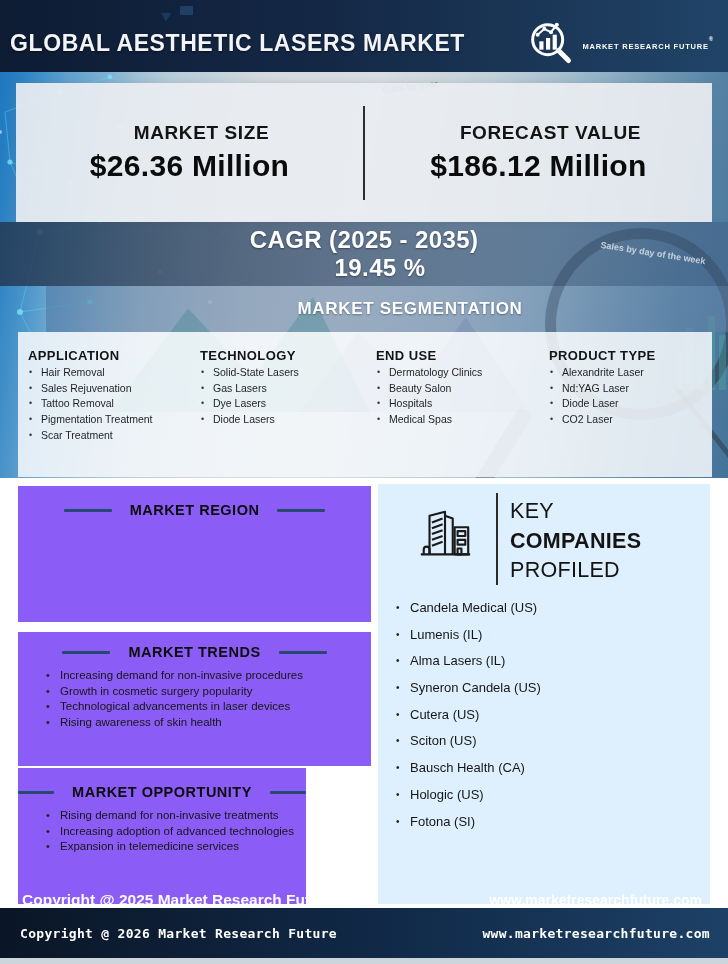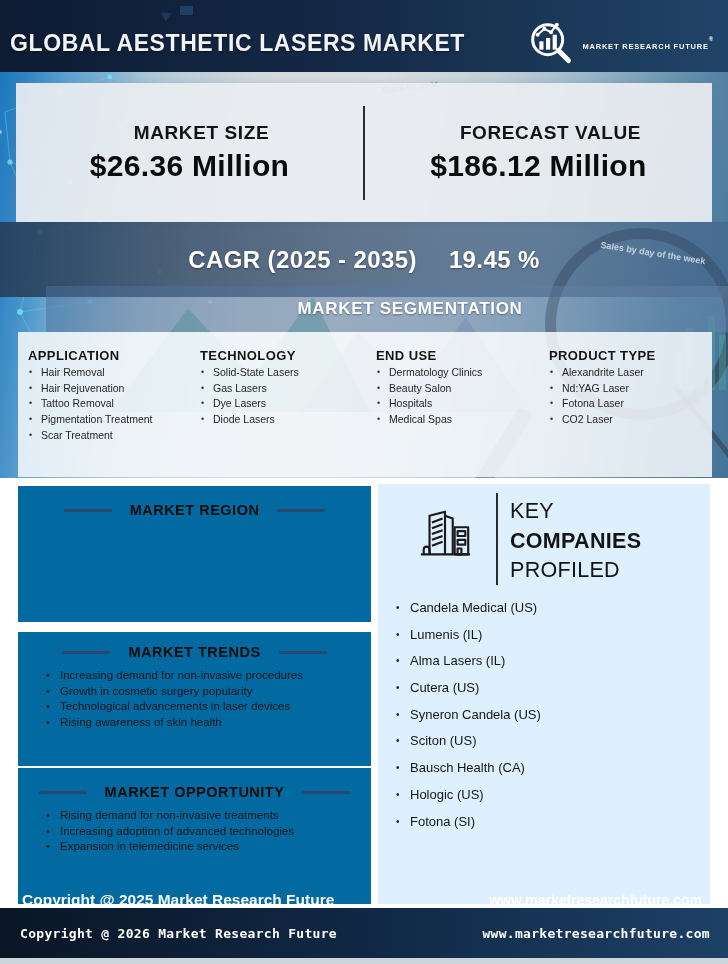--- a/index.html
+++ b/index.html
@@ -36,46 +36,46 @@
   .photo-label-1 { position:absolute; left:382px; top:10px; font-size:9px; color:#74879a; transform:rotate(-7deg); font-weight:bold; opacity:.85; }
   .photo-label-2 { position:absolute; left:600px; top:176px; font-size:9px; color:rgba(235,242,246,.75); transform:rotate(9deg); font-weight:bold; z-index:5; }
 
   .ms-panel { position:absolute; left:16px; top:11px; width:696px; height:139px; background:rgba(234,237,241,.93);
     display:flex; align-items:center; z-index:4; box-shadow:0 0 6px rgba(90,110,130,.25); }
   .ms-half { flex:1; text-align:center; }
   .ms-label { font-size:19px; font-weight:bold; color:#141414; letter-spacing:.6px; margin-bottom:5px;margin-left:24px; }
   .ms-value { font-size:30px; font-weight:bold; color:#0b0b0b; letter-spacing:.3px; }
   .ms-divider { width:2px; height:94px; background:#2d2d2d; }
 
-  .cagr-band { position:absolute; left:0; top:150px; width:728px; height:75px; z-index:4;
+  .cagr-band { position:absolute; left:0; top:150px; width:728px; height:64px; z-index:4;
     background:linear-gradient(90deg,rgba(36,56,82,.84) 0%,rgba(50,78,112,.70) 55%,rgba(66,96,134,.55) 100%);
-    display:flex; align-items:center; justify-content:center; }
+    display:flex; align-items:center; justify-content:center;flex-direction:column; }
   .cagr-band .cagr-label, .cagr-band .cagr-value { color:#fff; font-size:24px; font-weight:bold; letter-spacing:.4px; text-shadow:0 1px 2px rgba(0,0,0,.4); }
   .cagr-band .cagr-value { margin-left:32px; }
 
   .seg-title-band { position:absolute; left:0; top:214px; width:728px; height:46px; z-index:4;
     background:linear-gradient(90deg,rgba(74,110,154,.50) 0%,rgba(104,134,170,.46) 100%);
     display:flex; align-items:center; justify-content:center;margin-left:46px; }
   .seg-title { color:#fff; font-size:17px; font-weight:bold; letter-spacing:.7px; text-shadow:0 1px 2px rgba(0,0,0,.35); }
 
   .seg-panel { position:absolute; left:18px; top:260px; width:694px; height:145px; background:rgba(245,248,251,.87);
     display:flex; padding:16px 0 0 10px; z-index:3; }
   .seg-col { }
   .seg-col.c0 { width:172px; } .seg-col.c1 { width:176px; } .seg-col.c2 { width:173px; } .seg-col.c3 { width:160px; }
   .seg-head { font-size:13px; font-weight:bold; color:#141414; letter-spacing:.4px; margin-bottom:4px; }
   .seg-list { list-style:none; }
   .seg-list li { position:relative; font-size:10.5px; color:#1f1f1f; padding-left:13px; margin-bottom:5.2px; line-height:10.5px; }
   .seg-list li::before { content:"•"; position:absolute; left:1px; top:0; font-size:9px; color:#3a3a3a; }
 
   
   .lower { position:absolute; left:0; top:478px; width:728px; height:430px; background:#fff; }
-  .panel { position:absolute; background:#0369a1; }
+  .panel { position:absolute; background:#8b5cf6; }
   .panel-region { left:18px; top:8px; width:353px; height:136px; }
   .panel-trends { left:18px; top:154px; width:353px; height:134px; }
-  .panel-opportunity { left:18px; top:290px; width:353px; height:136px; overflow:hidden; }
+  .panel-opportunity { left:18px; top:290px; width:288px; height:136px; overflow:hidden; }
   .panel-companies { left:378px; top:6px; width:332px; height:420px; background:#def0fd; overflow:hidden; }
 
   .sec-title-row { display:flex; align-items:center; justify-content:center; gap:18px; padding-top:16px; }
   .panel-trends .sec-title-row { padding-top:12px; }
   .t-line { width:48px; height:3px; background:#27486f; border-radius:1px; }
   .sec-title { font-size:14.5px; font-weight:bold; color:#0d0d0d; letter-spacing:.5px; white-space:nowrap; }
 
   .b-list { list-style:none; margin:10px 0 0 28px; }
   .b-list li { position:relative; font-size:11.5px; color:#161616; padding-left:14px; margin-bottom:4.2px; line-height:11.5px; }
   .b-list li::before { content:"•"; position:absolute; left:0; top:0; font-size:11px; color:#222; }
@@ -199,21 +199,21 @@
 
     <div class="seg-title-band">
       <span class="seg-title">MARKET SEGMENTATION</span>
     </div>
 
     <div class="seg-panel">
       <div class="seg-col c0">
         <div class="seg-head">APPLICATION</div>
         <ul class="seg-list">
           <li>Hair Removal</li>
-          <li>Hair Rejuvenation</li>
+          <li>Sales Rejuvenation</li>
           <li>Tattoo Removal</li>
           <li>Pigmentation Treatment</li>
           <li>Scar Treatment</li>
         </ul>
       </div>
       <div class="seg-col c1">
         <div class="seg-head">TECHNOLOGY</div>
         <ul class="seg-list">
           <li>Solid-State Lasers</li>
           <li>Gas Lasers</li>
@@ -228,21 +228,21 @@
           <li>Beauty Salon</li>
           <li>Hospitals</li>
           <li>Medical Spas</li>
         </ul>
       </div>
       <div class="seg-col c3">
         <div class="seg-head">PRODUCT TYPE</div>
         <ul class="seg-list">
           <li>Alexandrite Laser</li>
           <li>Nd:YAG Laser</li>
-          <li>Fotona Laser</li>
+          <li>Diode Laser</li>
           <li>CO2 Laser</li>
         </ul>
       </div>
     </div>
   </div>
 
   <div class="lower">
 
     <div class="panel panel-region">
       <div class="sec-title-row">
@@ -303,22 +303,22 @@
         <div class="kc-titles">
           <div class="kc-t1">KEY</div>
           <div class="kc-t2">COMPANIES</div>
           <div class="kc-t3">PROFILED</div>
         </div>
       </div>
       <ul class="kc-list">
         <li>Candela Medical (US)</li>
         <li>Lumenis (IL)</li>
         <li>Alma Lasers (IL)</li>
+        <li>Syneron Candela (US)</li>
         <li>Cutera (US)</li>
-        <li>Syneron Candela (US)</li>
         <li>Sciton (US)</li>
         <li>Bausch Health (CA)</li>
         <li>Hologic (US)</li>
         <li>Fotona (SI)</li>
       </ul>
       <div class="watermark-right">www.marketresearchfuture.com</div>
     </div>
   </div>
 
   <div class="footer">

